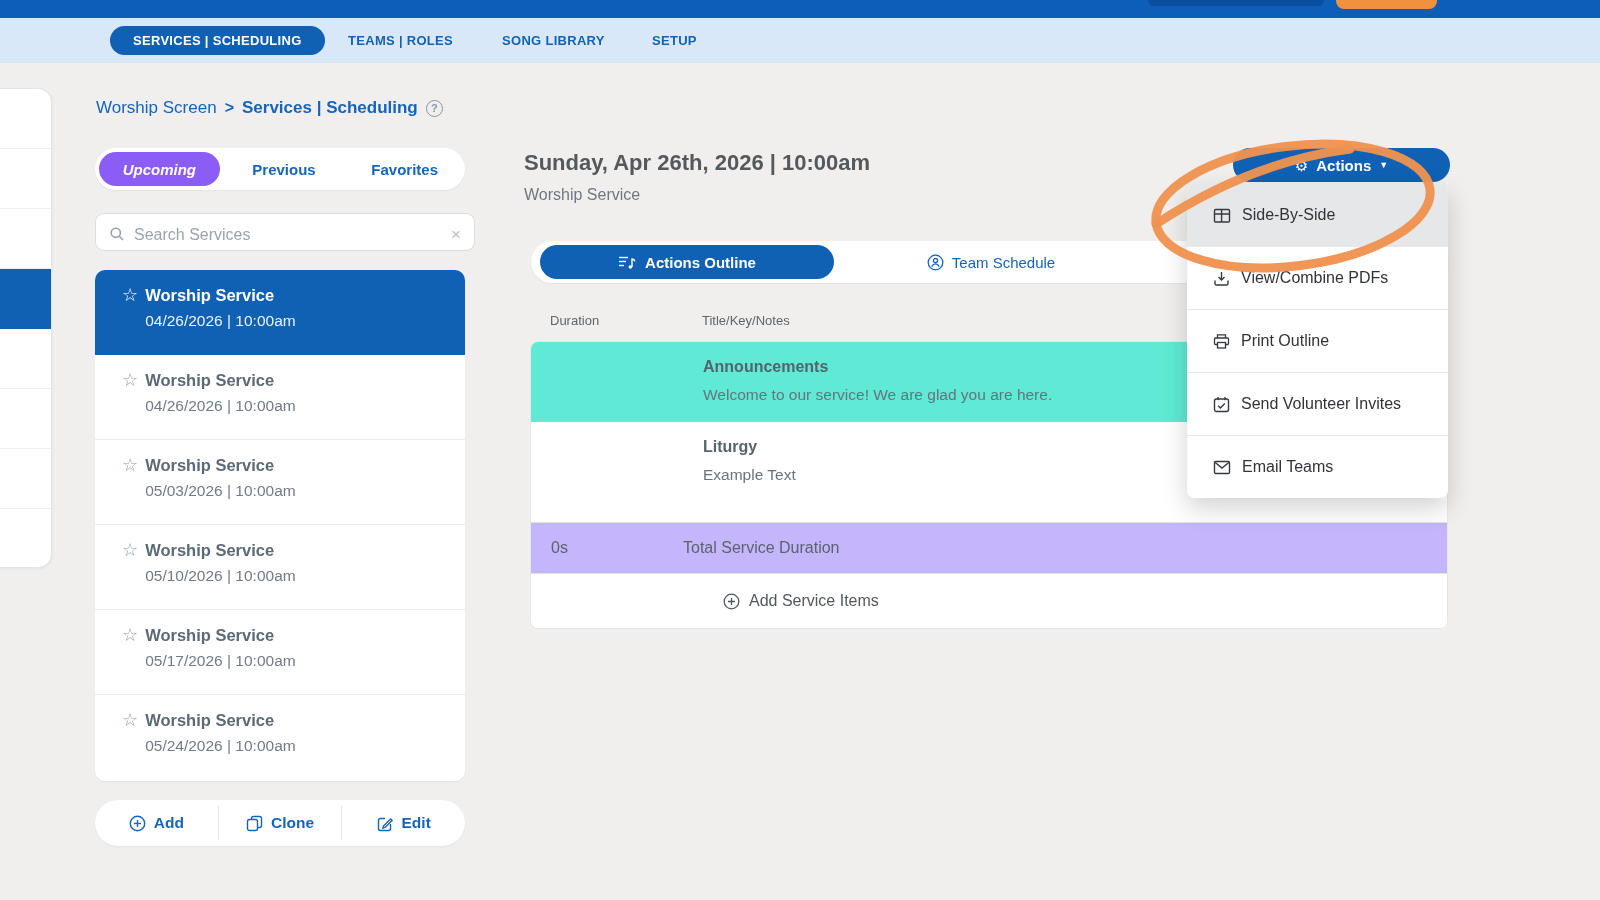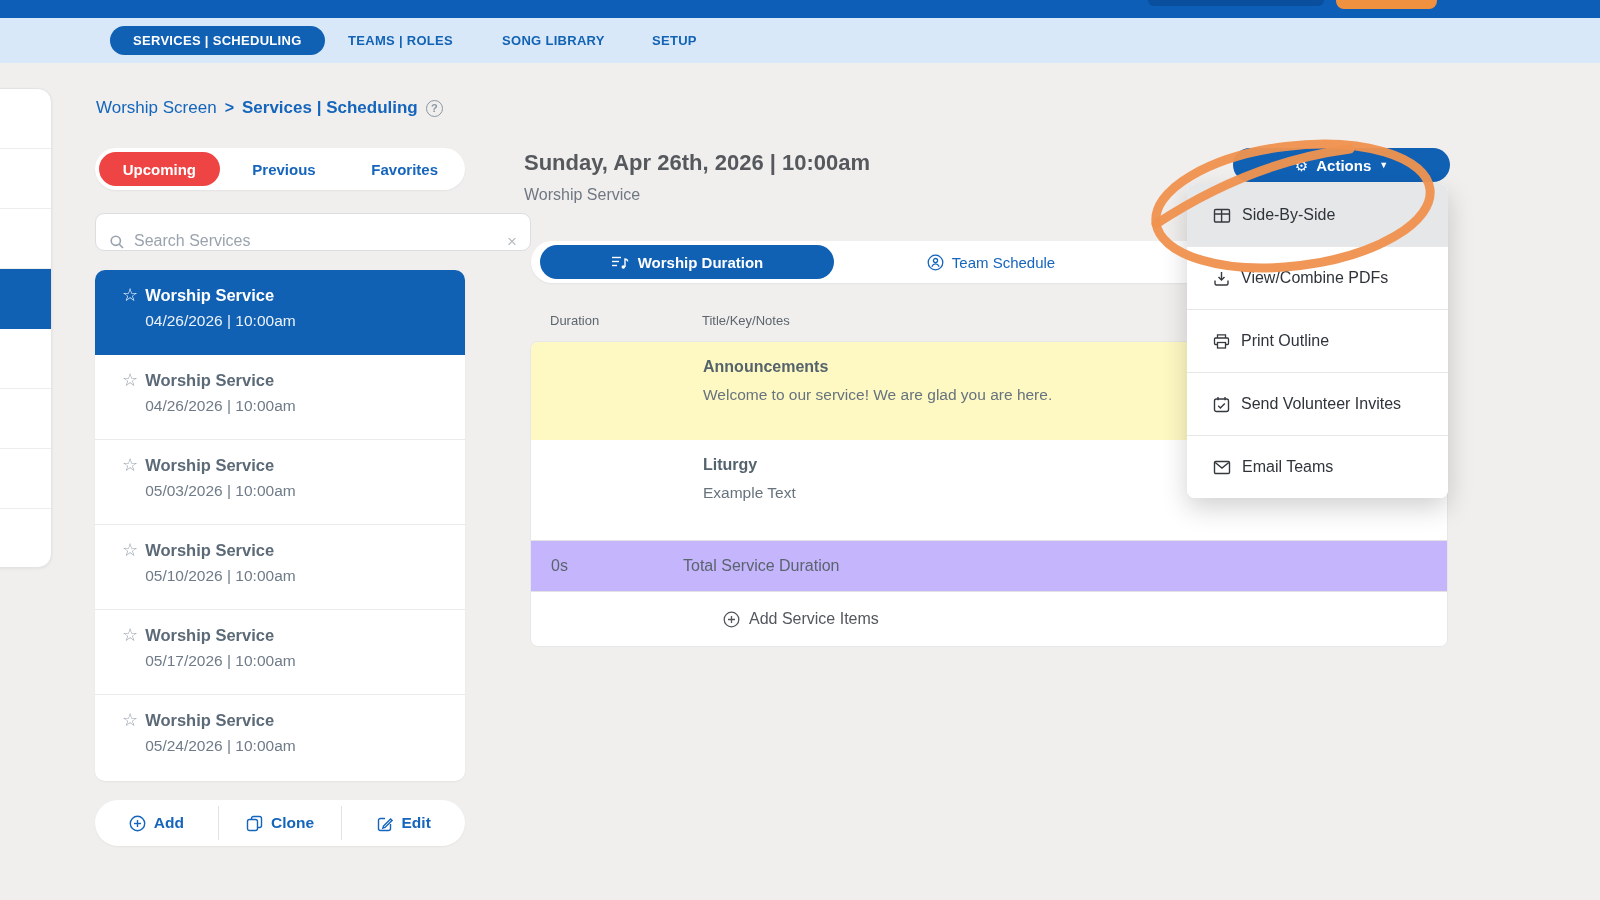--- a/index.html
+++ b/index.html
@@ -35,24 +35,24 @@
   .crumb-sep { font-weight:bold; font-size:16px; }
   .crumb-current { font-weight:bold; }
   .help-circle { width:17px; height:17px; border:1.5px solid #8B96A2; border-radius:50%; color:#8B96A2;
                  font-size:11px; font-weight:bold; display:flex; align-items:center; justify-content:center; }
 
   
   .filter-tabs { left:95px; top:148px; width:370px; height:42px; background:#fff; border-radius:21px;
                  box-shadow:0 1px 2px rgba(0,0,0,.05); display:flex; z-index:5; }
   .filter-tab { flex:1; display:flex; align-items:center; justify-content:center; color:#1565BC;
                 font-size:15px; font-weight:bold; cursor:pointer; }
-  .filter-tab.active { margin:4px; background:#ef4444; border-radius:17px; color:#fff; }
-
-  .search-box { left:95px; top:213px; width:436px; height:38px; background:#fff; border:1px solid #DCDDDE;
-                border-radius:9px; display:flex; align-items:flex-end; padding:0 13px; gap:9px; z-index:5; }
+  .filter-tab.active { margin:4px; background:#8b5cf6; border-radius:17px; color:#fff;font-style:italic; }
+
+  .search-box { left:95px; top:213px; width:380px; height:38px; background:#fff; border:1px solid #DCDDDE;
+                border-radius:9px; display:flex; align-items:flex-start; padding:12px 13px; gap:9px; z-index:5; }
   .search-box input { flex:1; border:none; outline:none; font-size:16px; color:#444;
                       font-family:"Liberation Sans", sans-serif; background:transparent; }
   .search-box input::placeholder { color:#9AA3AD; }
   .clear-x { color:#B6BDC4; font-size:17px; cursor:pointer; line-height:1; }
 
   .service-list { left:95px; top:270px; width:370px; height:511px; background:#fff; border-radius:10px;
                   overflow:hidden; box-shadow:0 1px 2px rgba(0,0,0,.05); z-index:5; }
   .svc-item { height:85px; border-bottom:1px solid #EBEBEB; padding:15px 0 0 27px; display:flex; gap:7px; cursor:pointer; }
   .svc-item:last-child { border-bottom:none; }
   .svc-star { color:#96A1AC; font-size:18px; line-height:20px; }
@@ -88,21 +88,21 @@
   .vt-team { position:absolute; left:320px; top:0; width:280px; height:42px; display:flex; align-items:center;
              justify-content:center; gap:8px; color:#1565BC; font-size:15px; cursor:pointer; }
 
   
   .col-hdr { top:313px; font-size:13px; color:#5D656E; z-index:5; }
   .col-duration { left:550px; } .col-title { left:702px; }
 
   .outline-card { left:530px; top:341px; width:918px; background:#fff; border-radius:8px; overflow:hidden;
                   border:1px solid #E7E7E7; z-index:5; }
   .o-row { position:relative; padding:16px 0 0 172px; }
-  .o-row.green { height:98px; background:#fef9c3; }
+  .o-row.green { height:80px; background:#5eead4; }
   .o-row.bluebg { height:82px; background:#EAF2FB; }
   .o-row.plain { height:101px; background:#fff; border-bottom:1px solid #E2E2E2; }
   .o-title { font-size:16px; font-weight:bold; color:#55636D; }
   .o-notes { font-size:15.5px; color:#67737D; margin-top:10px; }
   .o-sort { position:absolute; right:32px; top:22px; cursor:grab; }
   .o-total { height:51px; background:#c4b5fd; border-bottom:1px solid #E2E2E2; display:flex; align-items:center; }
   .o-total .dur { width:152px; padding-left:20px; font-size:16px; color:#5A646D; }
   .o-total .tlabel { font-size:16px; color:#5A646D; }
   .o-add { height:54px; background:#fff; display:flex; align-items:center; gap:9px; padding-left:172px;
            color:#53585D; font-size:16px; cursor:pointer;margin-left:20px; }
@@ -252,21 +252,21 @@
 
 <div class="abs view-tabs">
   <div class="vt-active">
     <svg class="ic" width="18" height="17" viewBox="0 0 18 17" fill="none" stroke="#fff" stroke-width="1.4">
       <line x1="1" y1="3.5" x2="10" y2="3.5"></line>
         <line x1="1" y1="7.5" x2="8" y2="7.5"></line>
         <line x1="1" y1="11.5" x2="6" y2="11.5"></line>
       <circle cx="12.3" cy="13" r="1.8" fill="#fff" stroke="none"></circle>
       <path d="M14 13 V5 q2.4 .2 2.8 2.3"></path>
     </svg>
-    <span>Worship Duration</span>
+    <span>Actions Outline</span>
   </div>
   <div class="vt-team">
     <svg class="ic" width="17" height="17" viewBox="0 0 17 17" fill="none" stroke="#1565BC" stroke-width="1.3">
       <circle cx="8.5" cy="8.5" r="7.3"></circle>
       <circle cx="8.5" cy="6.6" r="2.1"></circle>
       <path d="M4.8 12.6 c 1 -2 2.2 -2.7 3.7 -2.7 s 2.7 .7 3.7 2.7"></path>
     </svg>
     <span>Team Schedule</span>
   </div>
 </div>

